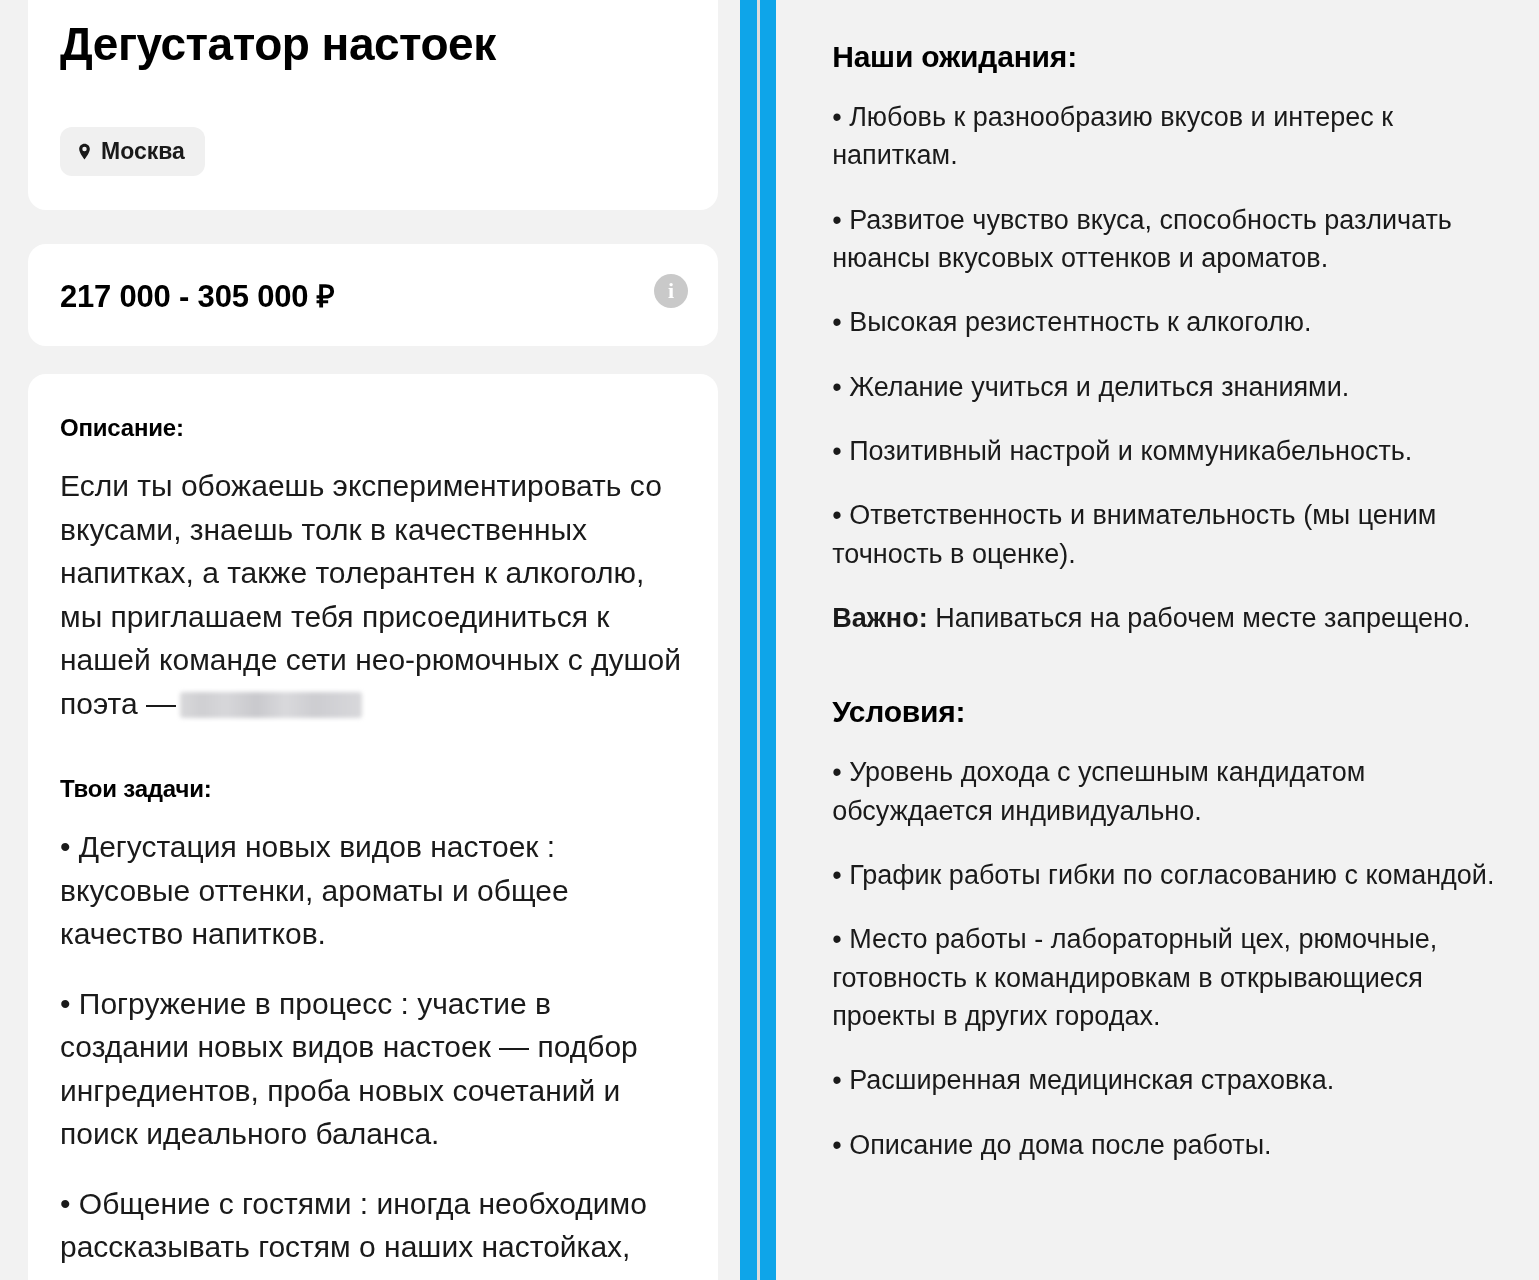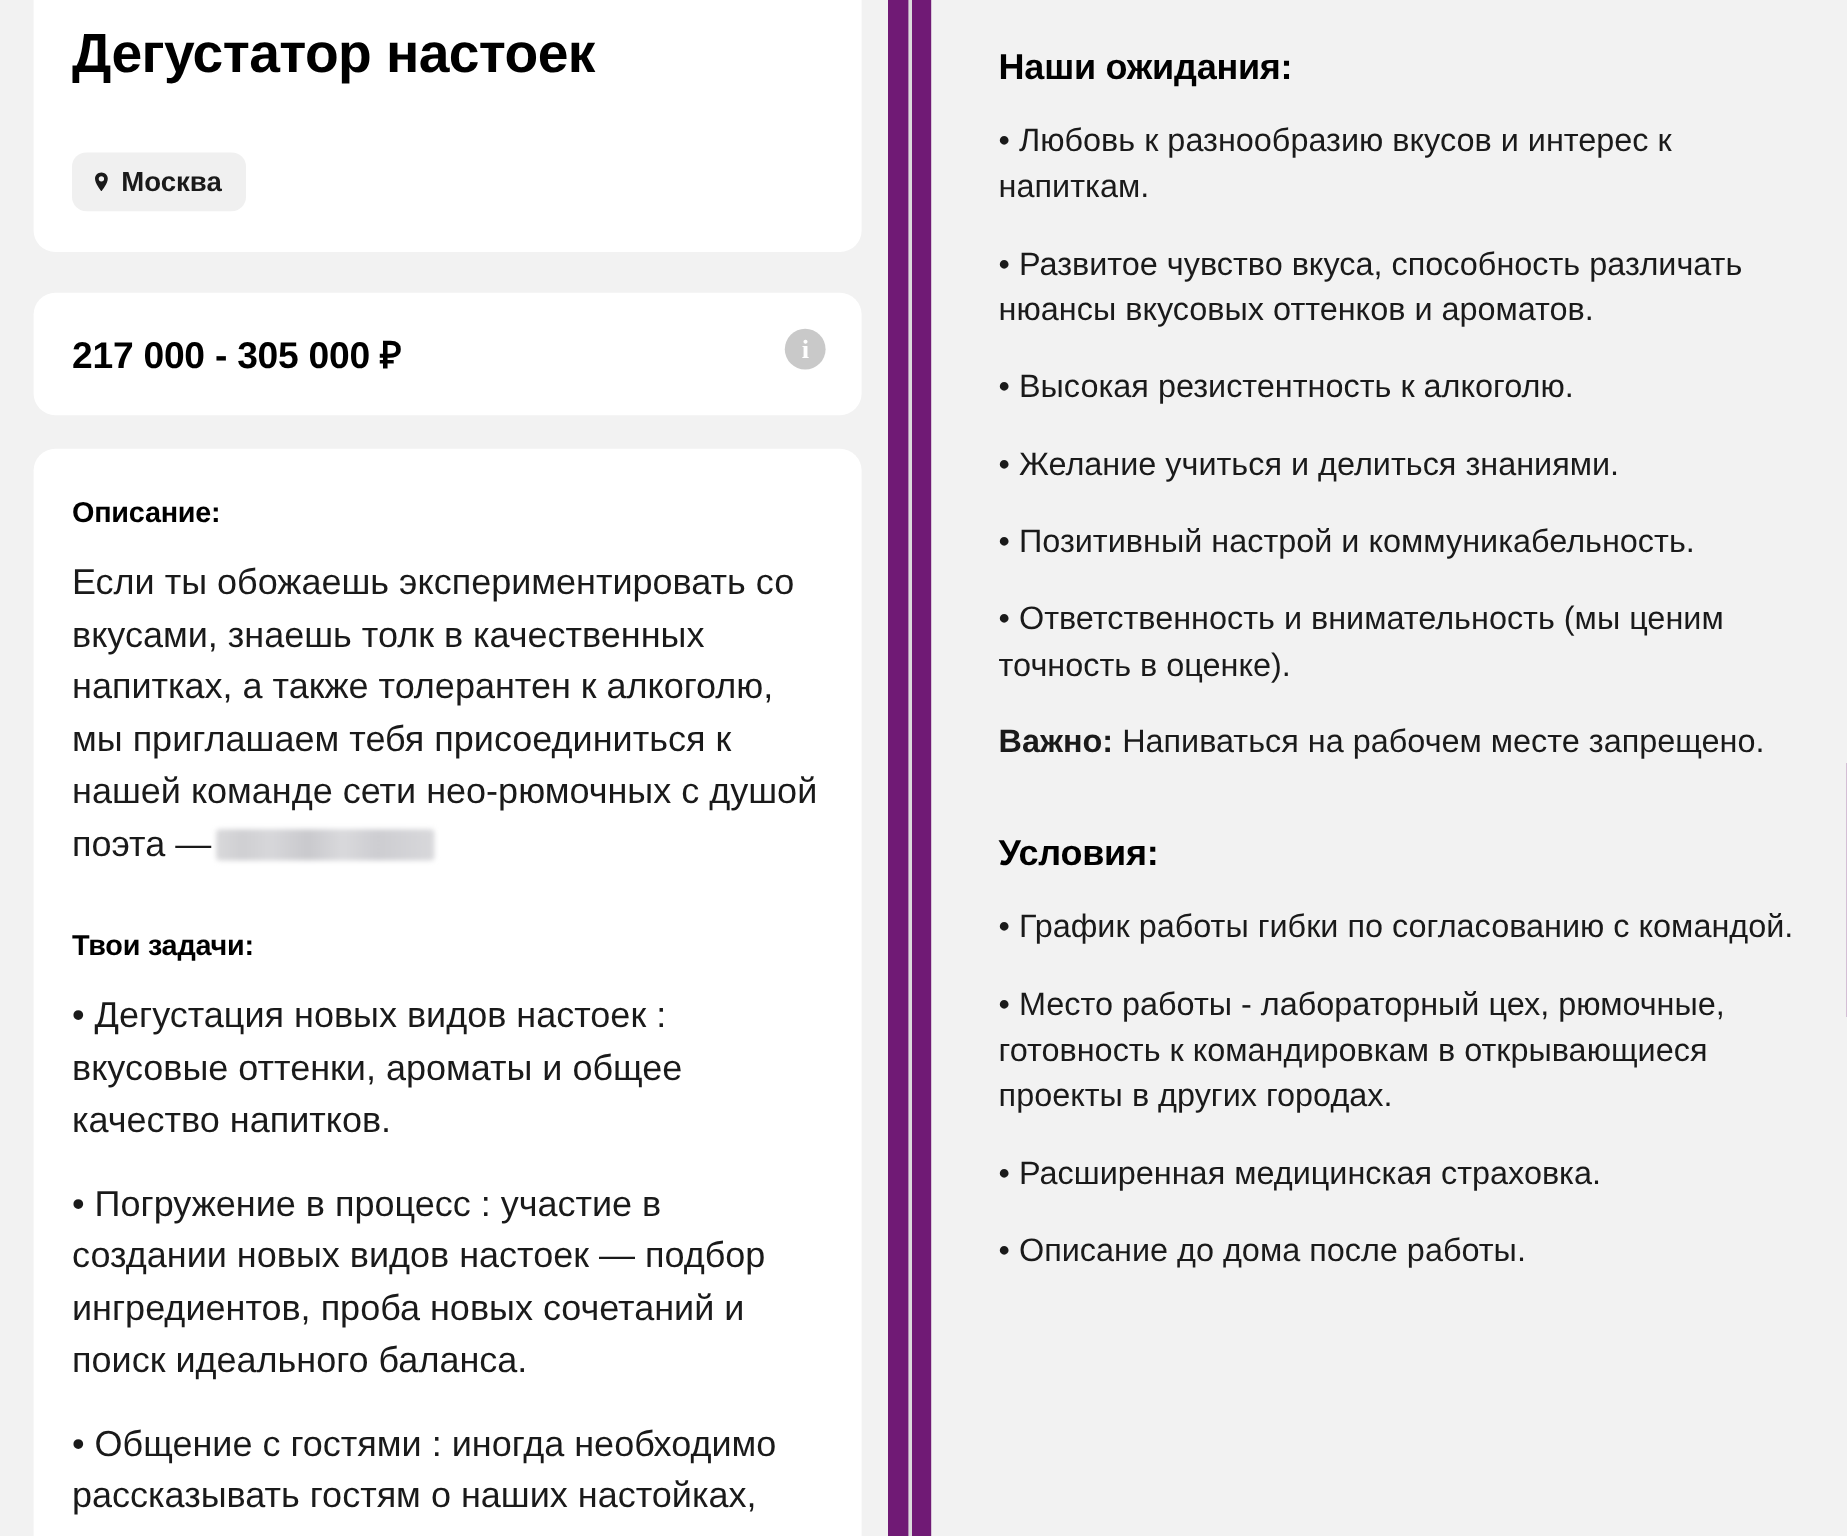--- a/index.html
+++ b/index.html
@@ -12,21 +12,21 @@
     height: 1280px;
     overflow: hidden;
     font-family: "Liberation Sans", sans-serif;
     color: #000;
   }
   .page {
     position: relative;
     width: 1539px;
     height: 1280px;
     display: flex;
-    background: #701a75;
+    background: #0ea5e9;
     gap: 36px;
   }
 
   
   .left-col {
     width: 757px;
     box-sizing: border-box;
     padding: 0 22px 0 28px;
     background: #f2f2f2;
     position: relative;
@@ -213,19 +213,20 @@
     <p class="r-text">• Любовь к разнообразию вкусов и интерес к напиткам.</p>
     <p class="r-text">• Развитое чувство вкуса, способность различать нюансы вкусовых оттенков и ароматов.</p>
     <p class="r-text">• Высокая резистентность к алкоголю.</p>
     <p class="r-text">• Желание учиться и делиться знаниями.</p>
     <p class="r-text">• Позитивный настрой и коммуникабельность.</p>
     <p class="r-text">• Ответственность и внимательность (мы ценим точность в оценке).</p>
 
     <p class="r-text"><b>Важно:</b><span> Напиваться на рабочем месте запрещено.</span></p>
 
     <h2 class="r-heading spaced">Условия:</h2>
+    <p class="r-text">• Уровень дохода с успешным кандидатом обсуждается индивидуально.</p>
     <p class="r-text">• График работы гибки по согласованию с командой.</p>
     <p class="r-text">• Место работы - лабораторный цех, рюмочные, готовность к командировкам в открывающиеся проекты в других городах.</p>
     <p class="r-text">• Расширенная медицинская страховка.</p>
     <p class="r-text">• Описание до дома после работы.</p>
   </div>
 
 </div>
 
 </body></html>

